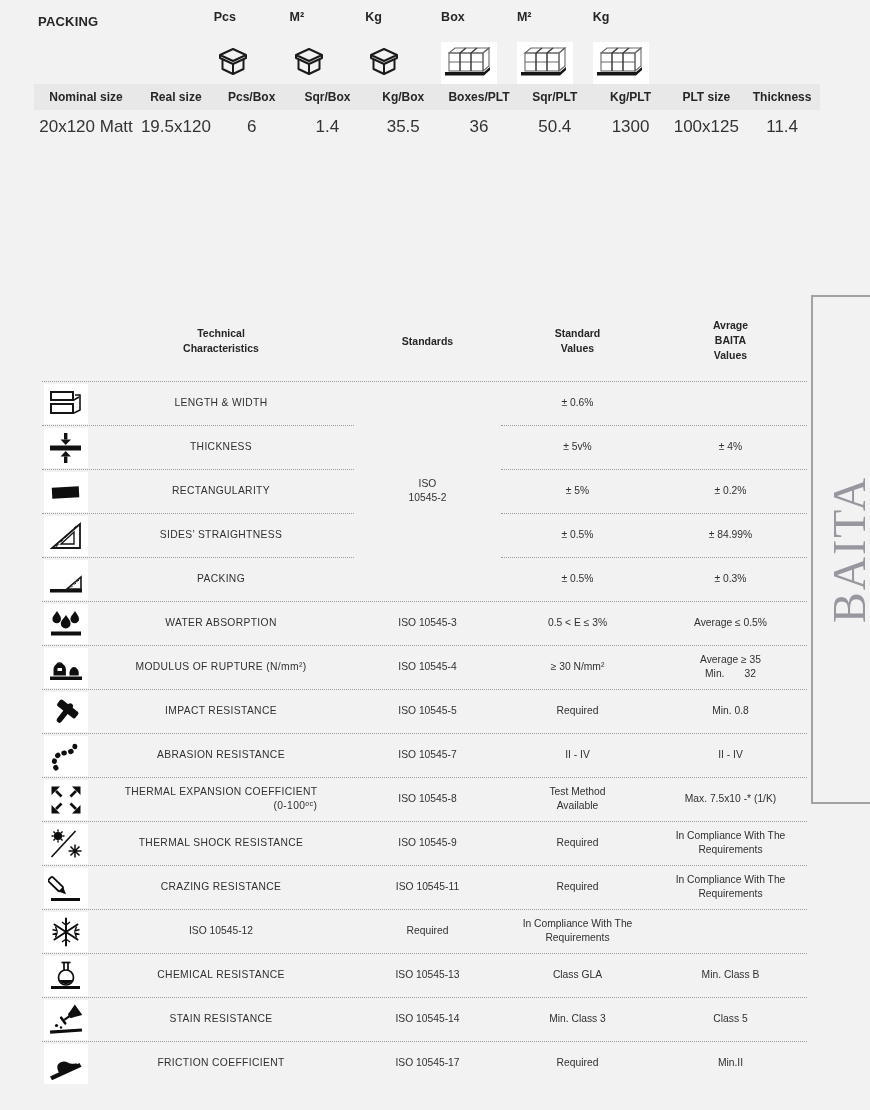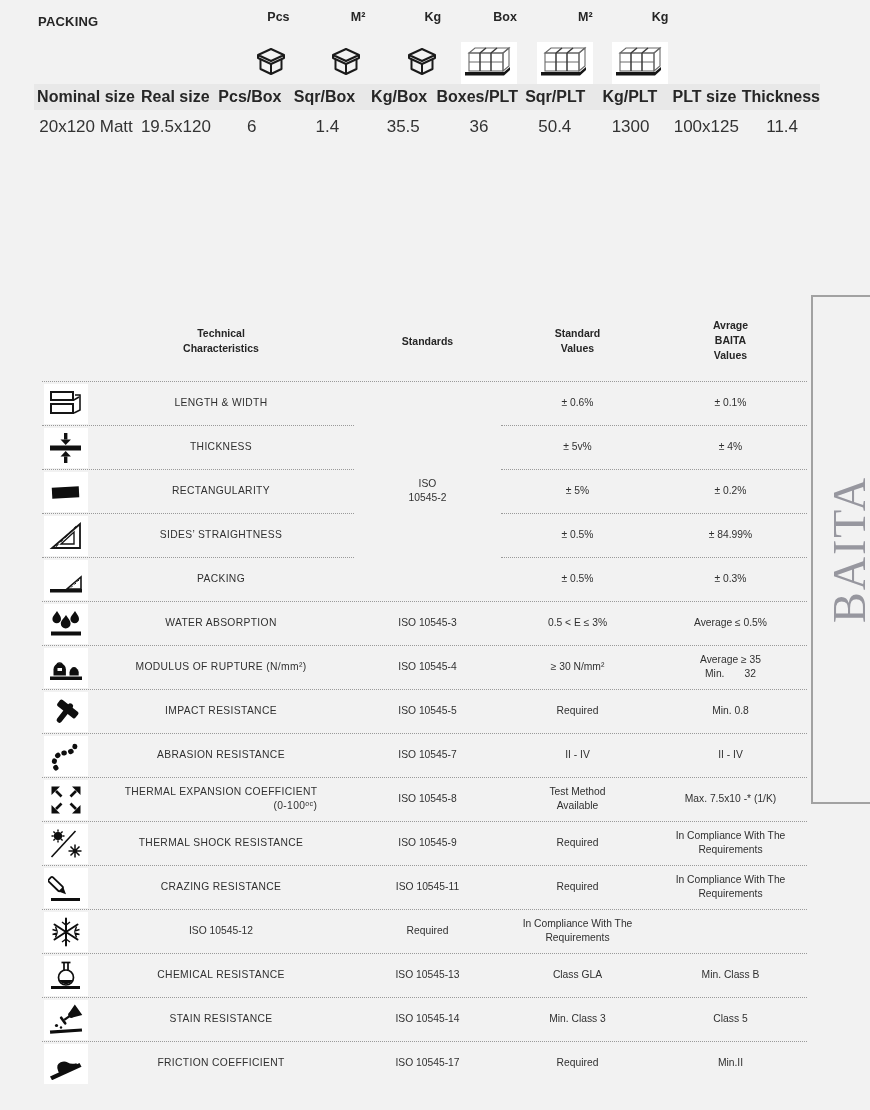--- a/index.html
+++ b/index.html
@@ -6,28 +6,28 @@
     --bg:#f2f2f2; --strip:#e8e8e8; --ink:#262626; --divider:#9a9a9a;
     --wm:#97979f; --wm-border:#a2a2a2;
   }
   html,body{margin:0;padding:0;}
   body{background:var(--bg); font-family:"Liberation Sans", sans-serif; color:var(--ink);}
   .page{position:relative; width:870px; height:1110px; background:var(--bg); overflow:hidden;margin-left:24px;}
 
   
   .packing-title{position:absolute; left:14px; top:14px; font-size:13px; font-weight:bold; letter-spacing:.2px;}
   .unit-row{position:absolute; left:10px; top:10px; width:786px; display:grid; grid-template-columns:104px repeat(9,1fr);}
-  .unit-cell{display:flex; flex-direction:column; align-items:flex-end;gap:16px;}
+  .unit-cell{display:flex; flex-direction:column; align-items:flex-start;gap:16px;}
   .unit-label{font-weight:bold; font-size:12.5px; margin-bottom:2px;}
   .box-wrap{width:38px; height:34px; display:flex; align-items:center; justify-content:center;}
   .pallet-tile{background:#fff; width:56px; height:42px; display:flex; align-items:center; justify-content:center;}
 
   .pack-header{position:absolute; left:10px; top:84px; width:786px; height:26px; background:var(--strip);
     display:grid; grid-template-columns:104px repeat(9,1fr); align-items:center;}
-  .pack-header .cell{text-align:center; font-weight:bold; font-size:16px;}
+  .pack-header .cell{text-align:center; font-weight:bold; font-size:12px;}
   .pack-values{position:absolute; left:10px; top:110px; width:786px; height:34px;
     display:grid; grid-template-columns:104px repeat(9,1fr); align-items:center;}
   .pack-values .cell{text-align:center; font-size:17px; color:#333;}
 
   
   .tech-head{position:absolute; text-align:center; font-weight:bold; font-size:10.5px; line-height:1.45; white-space:pre-line;}
   #th-char{left:64px; top:326px; width:266px;}
   #th-std{left:330px; top:334px; width:147px;}
   #th-stdval{left:477px; top:326px; width:153px;}
   #th-baita{left:630px; top:318px; width:153px;}
@@ -188,21 +188,20 @@
               <g fill="none" stroke="#161616" stroke-width="2">
                 <rect x="3" y="4" width="22" height="8"></rect>
                 <rect x="3" y="16" width="22" height="9"></rect>
                 <path d="M20 12 L26 12 L31 9" stroke-width="1.6"></path>
                 <path d="M27 7 h5 v15 l-6 3" stroke-width="1.6"></path>
               </g>
             </svg></div></div>
         <div class="tcell tname">LENGTH &amp; WIDTH</div>
         <div class="tcell"></div>
         <div class="tcell">± 0.6%</div>
-        <div class="tcell">± 0.1%</div>
       </div>
       <div class="sep" style="top: 44px; left: 0px; width: 312px;"></div>
       <div class="sep" style="top: 44px; left: 459px; width: 306px;"></div>
       <div class="trow">
         <div class="tcell"><div class="icon-tile"><svg width="36" height="32" viewBox="0 0 36 32">
               <g fill="#111">
                 <rect x="2" y="13.5" width="31" height="5"></rect>
                 <rect x="16" y="1" width="3.4" height="6.5"></rect>
                 <path d="M12.5 7.5 h10.4 L17.7 13 Z"></path>
                 <rect x="16" y="24.5" width="3.4" height="6.5"></rect>

